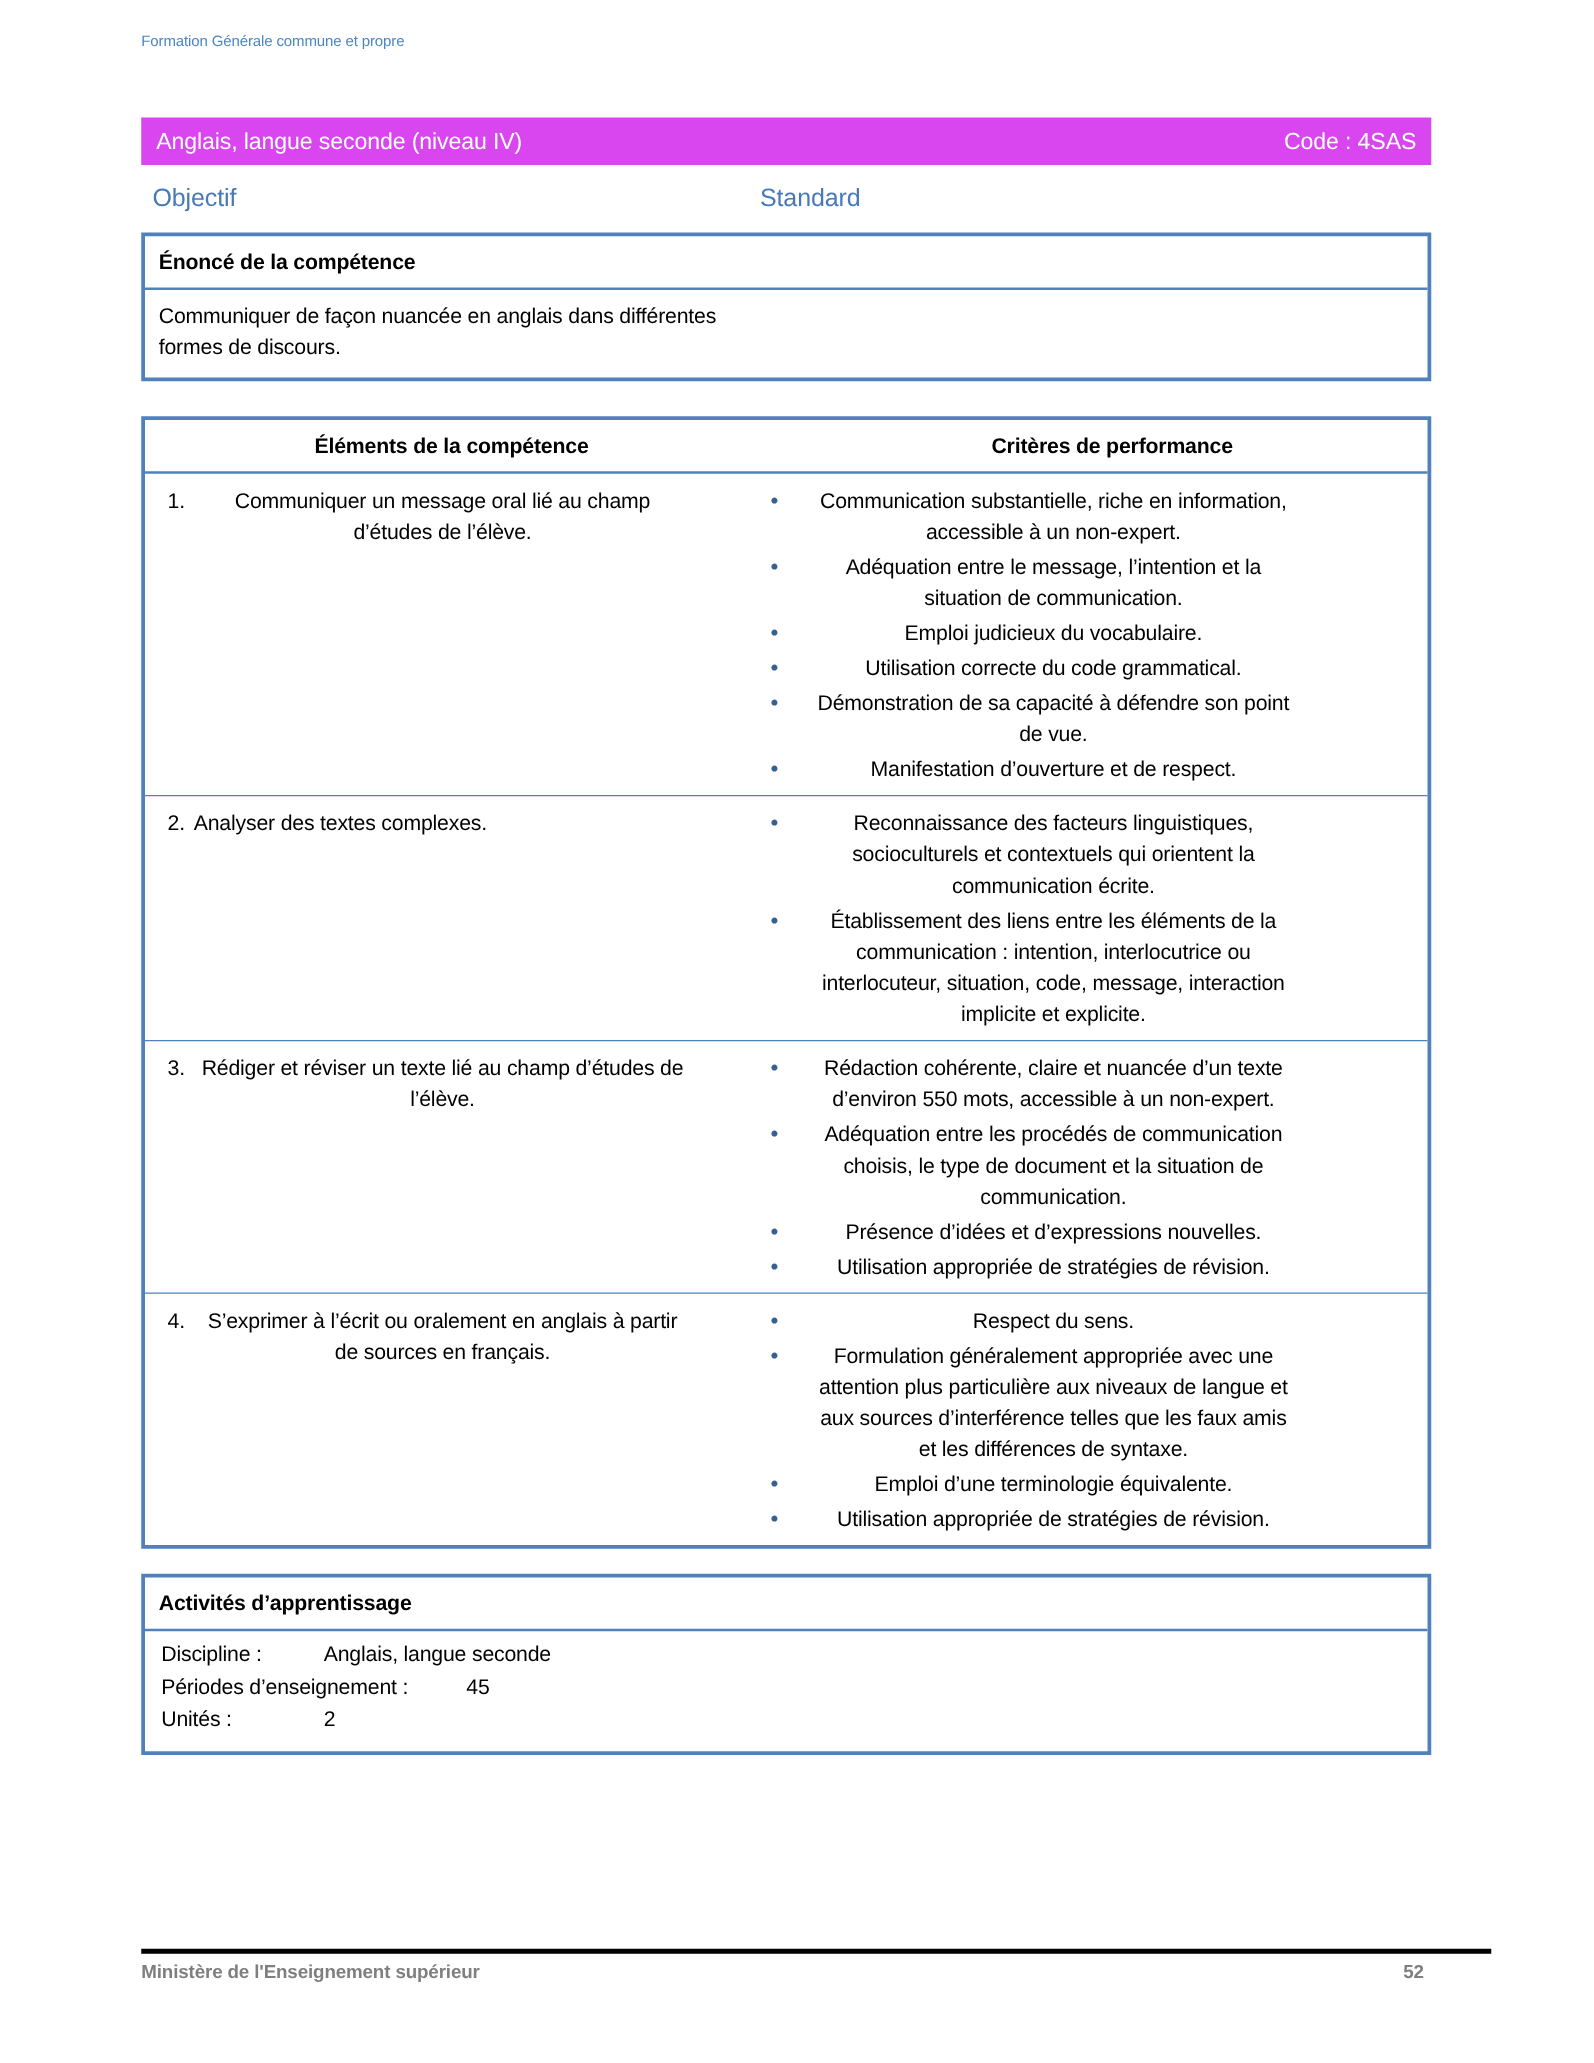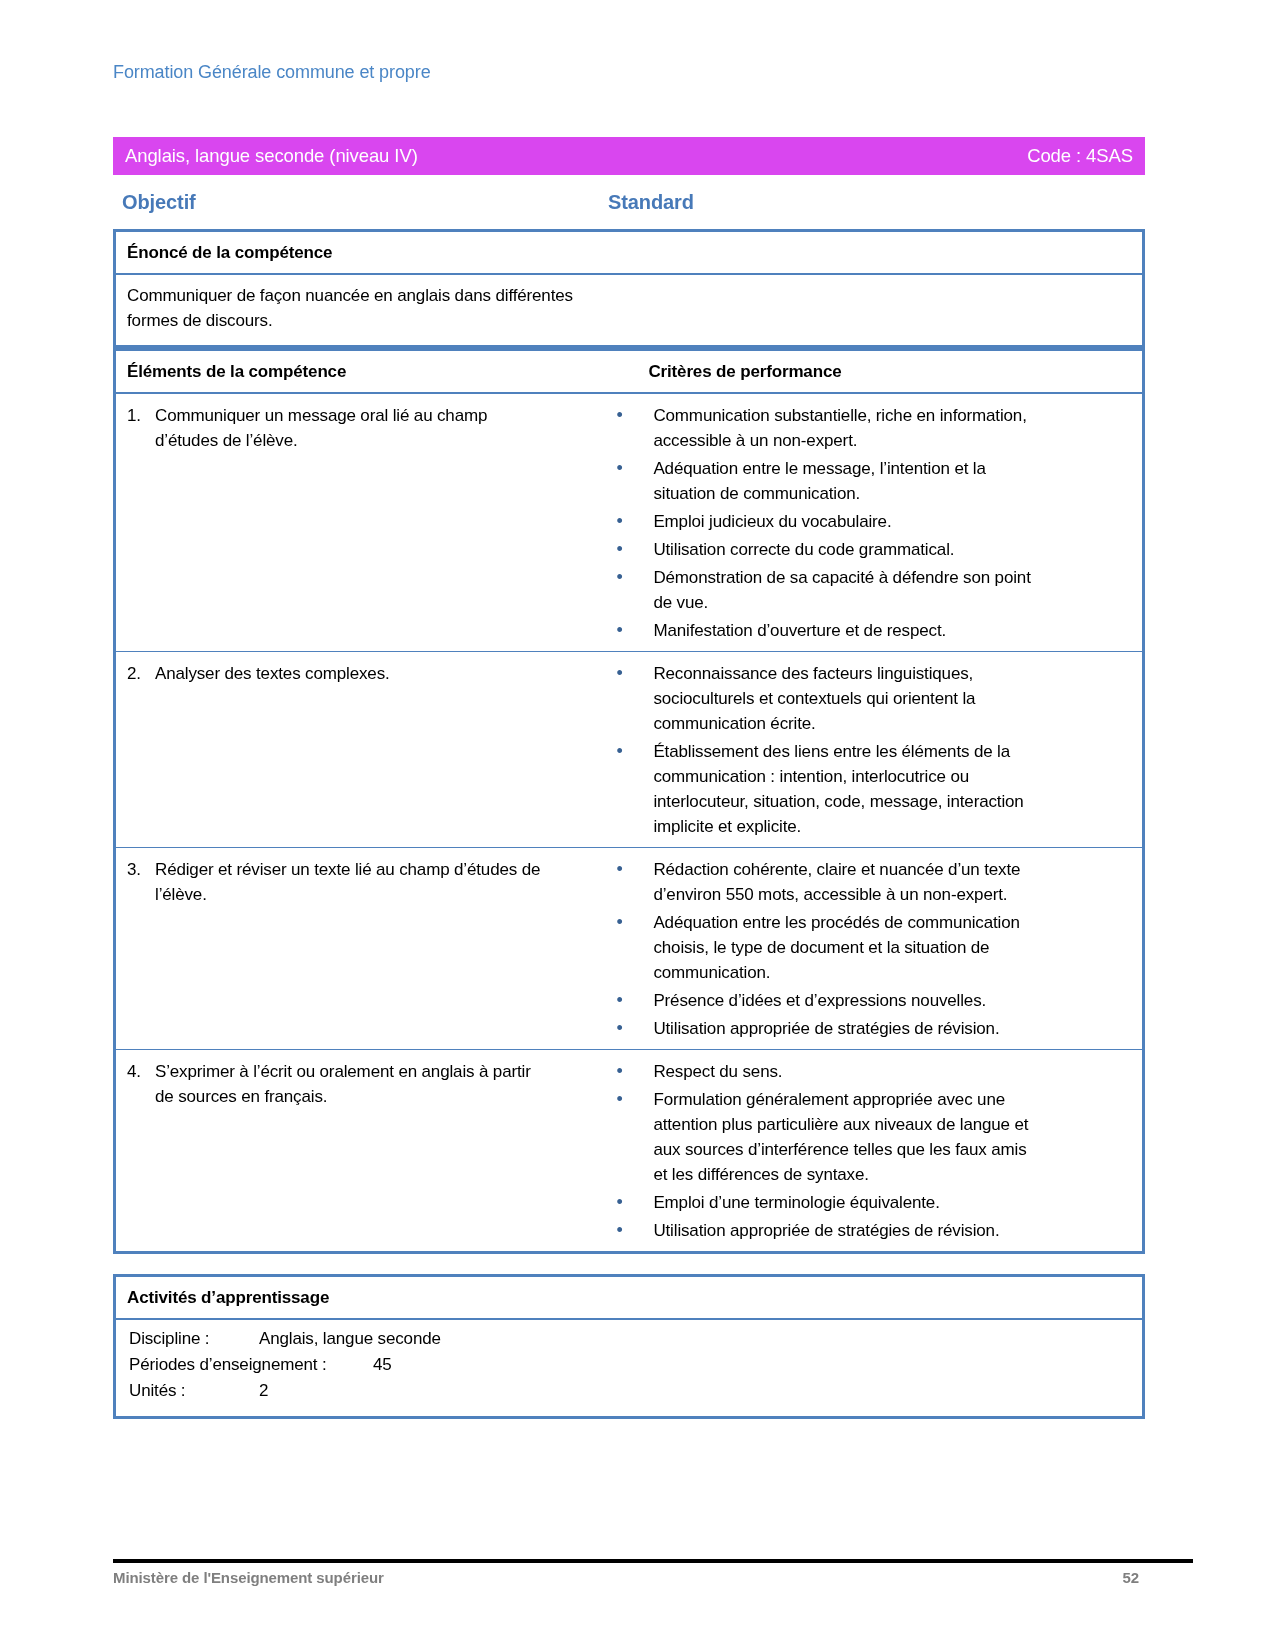--- a/index.html
+++ b/index.html
@@ -16,22 +16,22 @@
     position: relative;
     width: 1275px;
     height: 1650px;
   }
   .content {
     width: 1032px;
     margin-left: 113px;
   }
   
   .running-header {
-    padding-top: 62px;
-    font-size: 18px;
+    padding-top: 26px;
+    font-size: 12px;
     letter-spacing: -0.1px;
     color: #4a86c6;
   }
   
   .banner {
     margin-top: 54px;
     height: 38px;
     background: #d946ef;
     color: #ffffff;
     display: flex;
@@ -40,21 +40,21 @@
     padding: 0 12px;
     box-sizing: border-box;
     font-size: 18.5px;
     letter-spacing: -0.1px;
   }
   
   .section-headings {
     margin-top: 16px;
     display: flex;
     font-size: 20px;
-    font-weight: bold;
+    font-weight: normal;
     color: #4779b8;
     letter-spacing: -0.1px;
   }
   .section-headings .h-left {
     width: 495px;
     padding-left: 9px;
     box-sizing: border-box;
   }
   
   .tbl {
@@ -66,21 +66,21 @@
   }
   .tbl-header {
     font-weight: bold;
     padding: 8px 11px;
     border-bottom: 2px solid #4f81bd;
   }
   .t1 { margin-top: 15px; }
   .t1-body { padding: 8px 11px 12px 11px; }
   .t1-body p { margin: 0; max-width: 450px; }
 
-  .t2 { margin-top: 0; }
+  .t2 { margin-top: 28px; text-align: center; }
   .t2-headrow {
     display: grid;
     grid-template-columns: 47.8% 52.2%;
     border-bottom: 2px solid #4f81bd;
     font-weight: bold;
   }
   .t2-headrow .hc1 { padding: 8px 11px; }
   .t2-headrow .hc2 { padding: 8px 11px 8px 42px; }
   .t2-row {
     display: grid;

